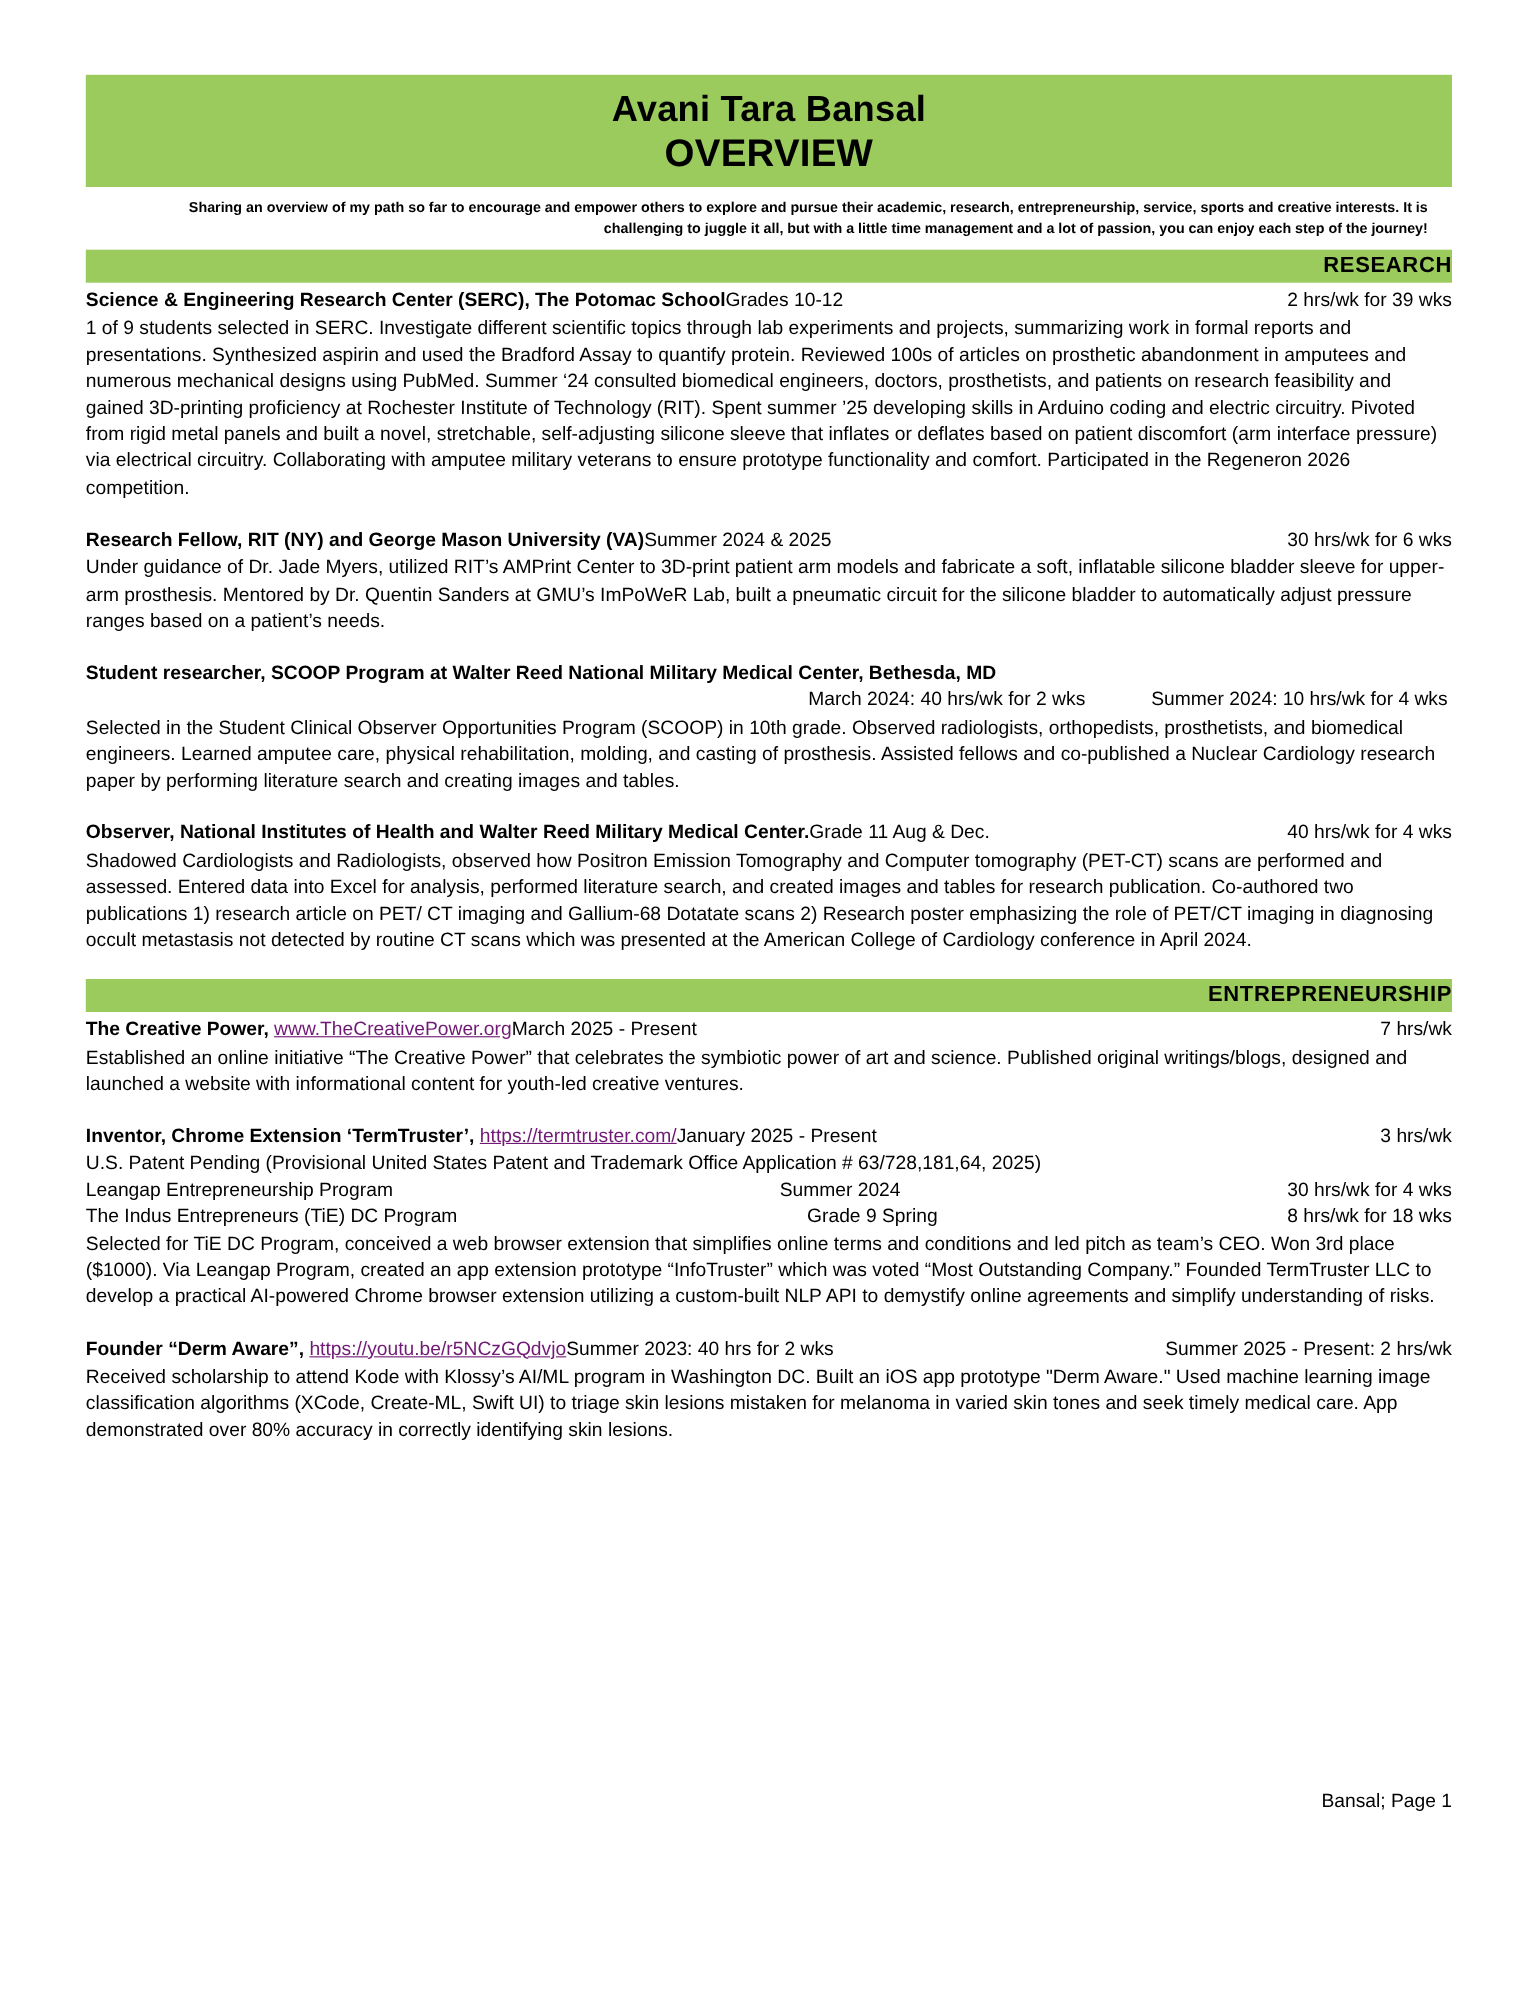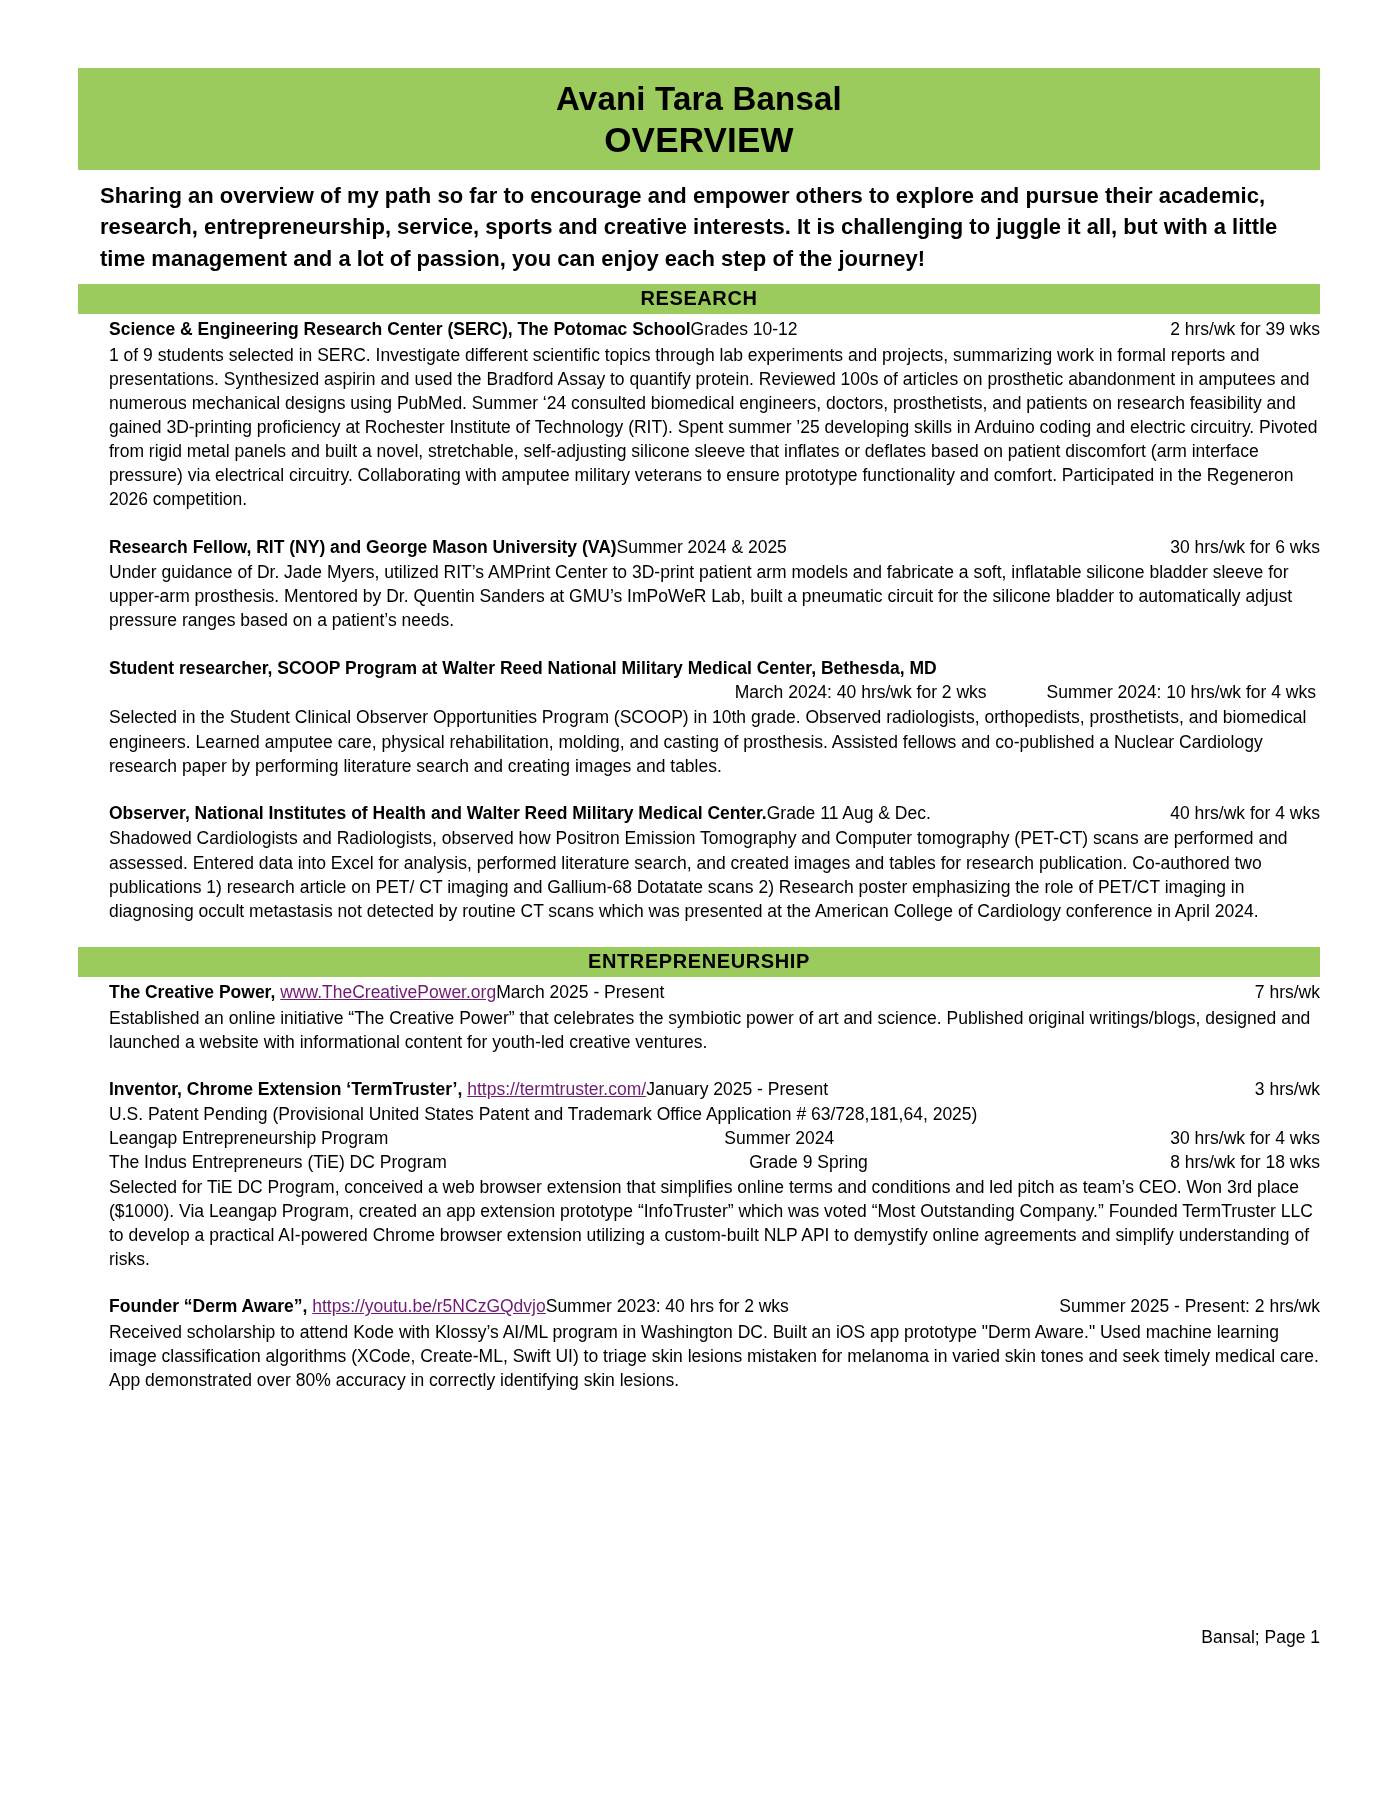--- a/index.html
+++ b/index.html
@@ -33,38 +33,37 @@
     line-height: 1.18;
     letter-spacing: 0.2px;
   }
   .header-sub {
     font-size: 35px;
     font-weight: bold;
     line-height: 1.18;
     letter-spacing: 0.2px;
   }
   .intro {
-    text-align: left;
-    font-size: 22px;
+    text-align: right;
+    font-size: 13px;
     font-weight: bold;
     line-height: 1.42;
     padding: 10px 22px 8px 22px;
   }
   .section-band {
     background: #9BCB5C;
-    text-align: center;
+    text-align: right;
     font-size: 20px;
     font-weight: bold;
     letter-spacing: 0.6px;
     padding: 3px 0 4px 0;
     margin-top: 2px;
   }
   .entry {
     margin-top: 4px;
-    margin-left: 31px;
   }
   .entry.spaced {
     margin-top: 24px;
   }
   .entry-head {
     font-size: 17.5px;
     line-height: 1.35;
     display: flex;
     align-items: baseline;
   }

